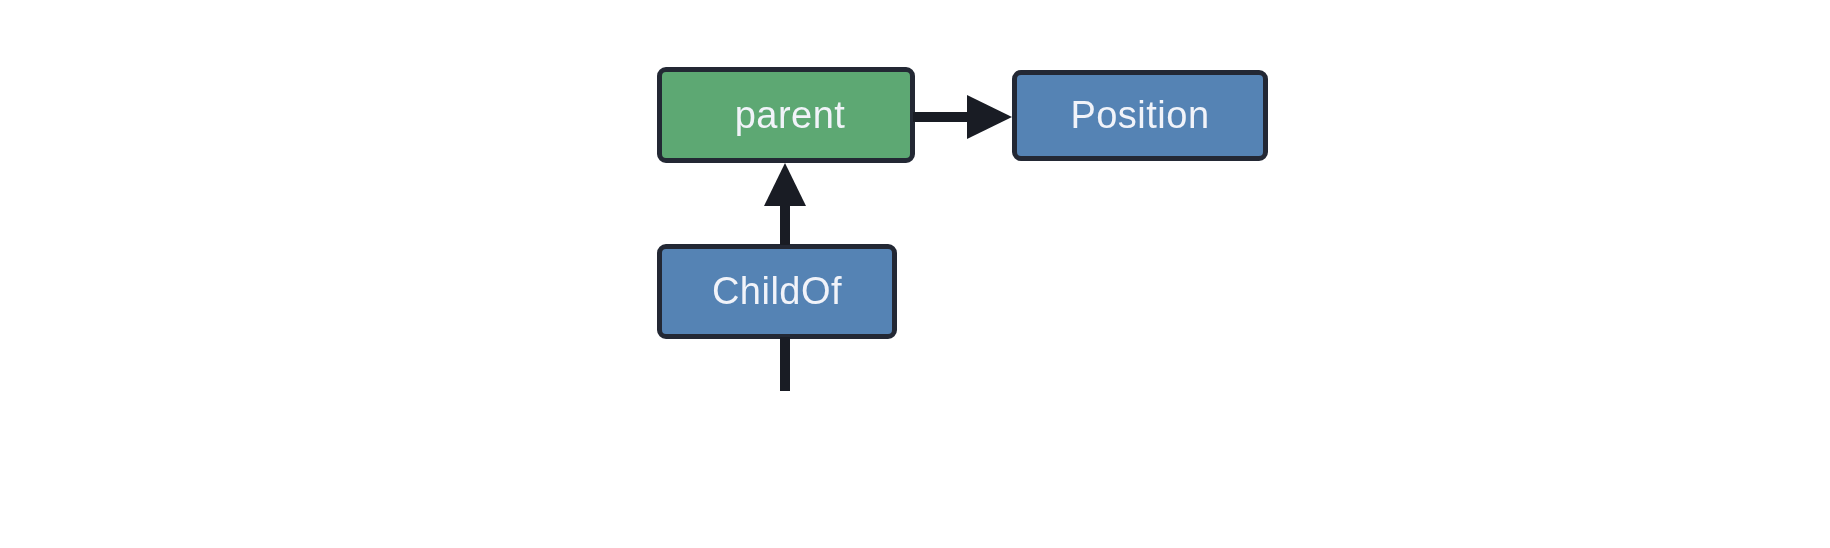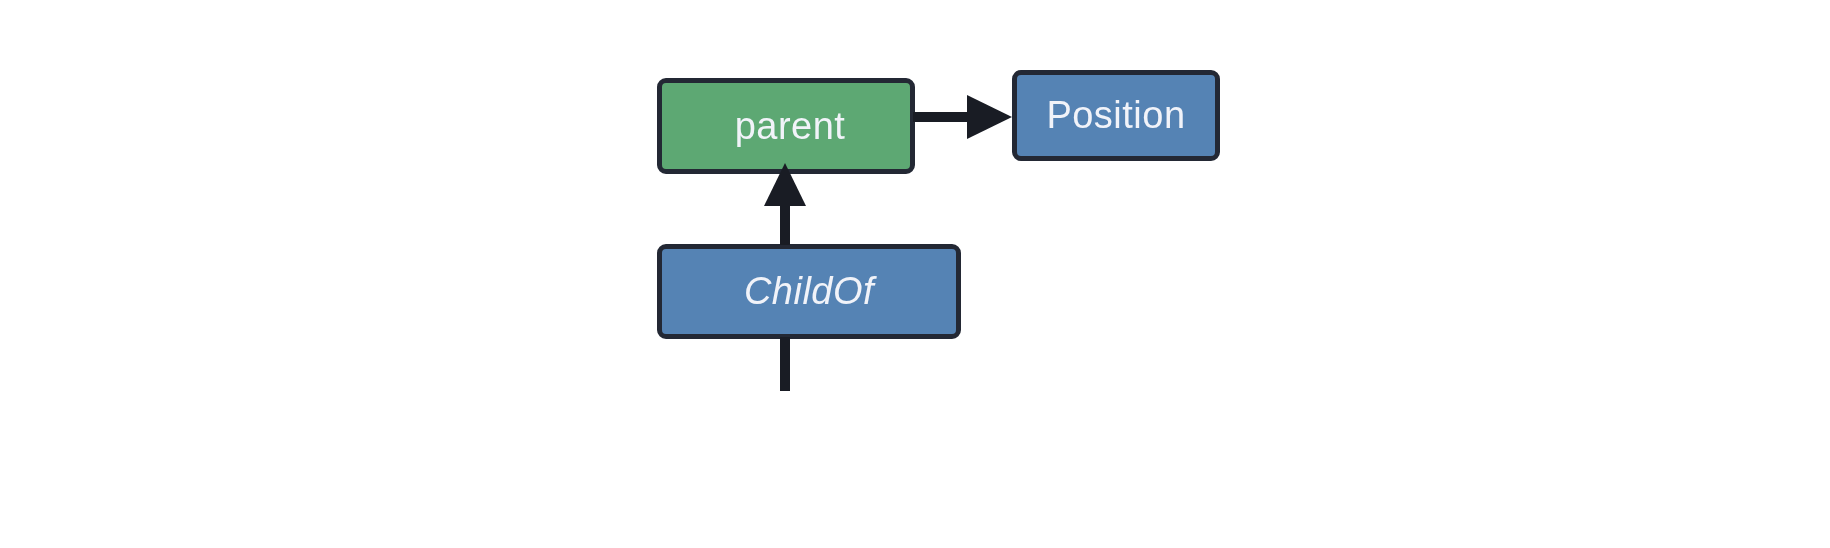--- a/index.html
+++ b/index.html
@@ -25,23 +25,23 @@
     align-items: center;
     justify-content: center;
     color: var(--text, #f1f3f9);
     font-size: 38px;
     font-weight: 400;
     letter-spacing: 0.5px;
   }
   .node.entity    { background: var(--entity-fill, #5da873); }
   .node.component { background: var(--component-fill, #5583b4); }
 
-  #node-parent   { left: 657px;  top: 78px;  width: 258px; height: 96px; padding-left: 8px; }
-  #node-position { left: 1012px; top: 70px;  width: 208px; height: 91px; }
-  #node-childof  { left: 657px;  top: 244px; width: 304px; height: 95px; font-style: italic; }
+  #node-parent   { left: 657px;  top: 67px;  width: 258px; height: 96px; padding-left: 8px; }
+  #node-position { left: 1012px; top: 70px;  width: 256px; height: 91px; }
+  #node-childof  { left: 657px;  top: 244px; width: 240px; height: 95px; }
   #node-child    { left: 657px;  top: 389px; width: 258px; height: 91px; }
 
   .shaft-v {
     position: absolute;
     width: 10px;
     background: var(--connector, #191c24);
   }
   .shaft-h {
     position: absolute;
     height: 10px;

